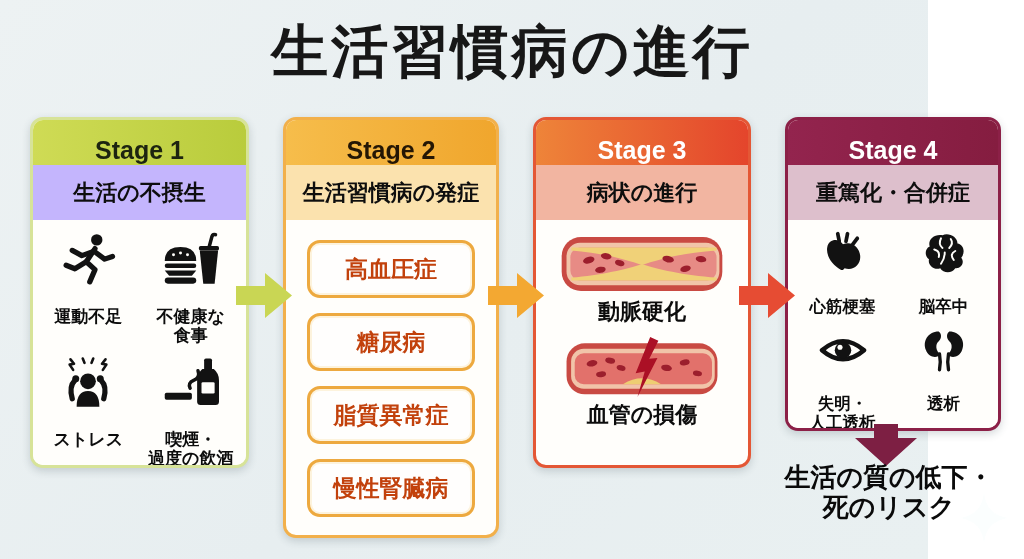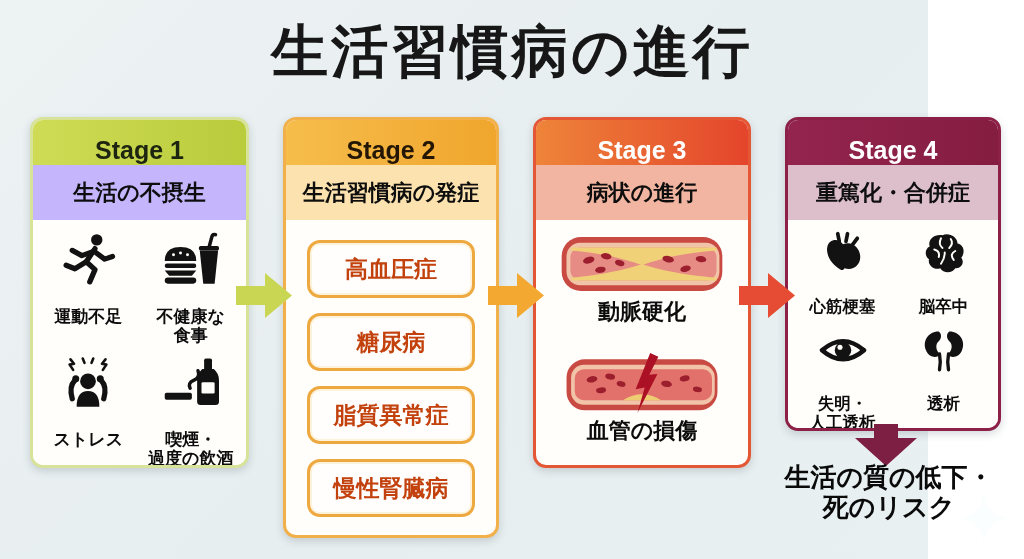--- a/index.html
+++ b/index.html
@@ -54,21 +54,21 @@
   .s4 .cell .lb{font-size:16.5px;}
 
   
   .boxcol{display:flex;flex-direction:column;gap:15px;padding:20px 21px 0;}
   .dbox{height:52px;border:3px solid #eda93f;border-radius:13px;background:#fffefd;
     display:flex;align-items:center;justify-content:center;
     font-size:23px;font-weight:bold;color:#c2410c;
     box-shadow:inset 0 0 0 2px #fdf3dd;}
 
   
-  .figcol{display:flex;flex-direction:column;align-items:center;gap:26px;padding-top:14px;}
+  .figcol{display:flex;flex-direction:column;align-items:center;gap:10px;padding-top:14px;}
   .fig{display:flex;flex-direction:column;align-items:center;}
   .fig svg{width:172px;height:60px;}
   .fig .lb{margin-top:3px;font-size:22px;font-weight:bold;color:#0c0c0c;}
 
   
   .arrow{position:absolute;top:272px;width:57px;height:47px;}
   .a1{left:236px;}
   .a2{left:488px;}
   .a3{left:739px;}
   .down-arrow{position:absolute;left:855px;top:424px;width:62px;height:42px;}

